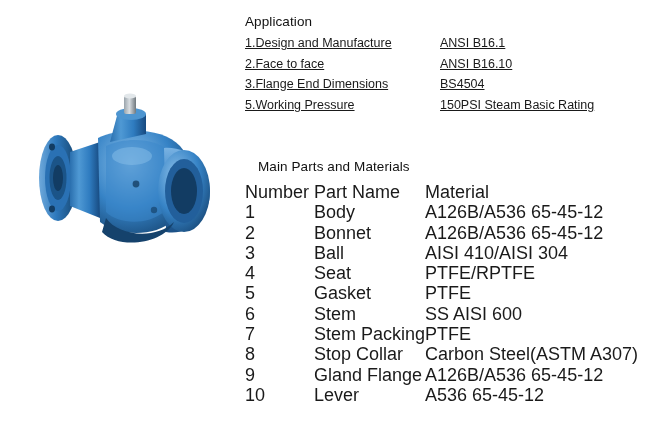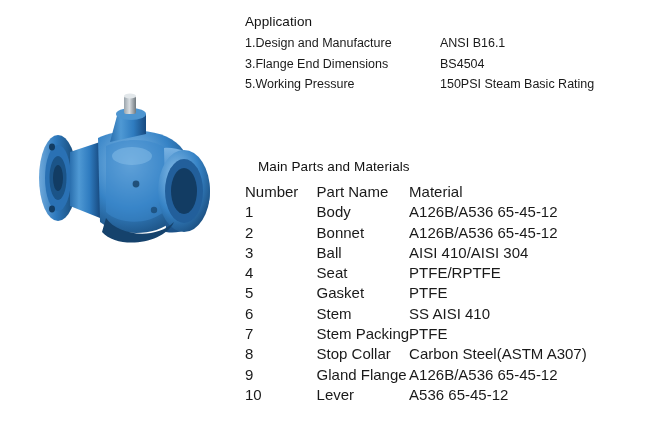--- a/index.html
+++ b/index.html
@@ -59,33 +59,34 @@
     top: 36px;
     width: 420px;
     border-collapse: collapse;
   }
   .app-table td {
     font-size: 12.5px;
     padding: 0 0 6.6px 0;
     vertical-align: top;
     line-height: 14px;
     white-space: nowrap;
+    text-decoration: underline;
   }
   .app-table td.c-label { width: 195px; }
   .app-table td.c-value { width: 225px; margin-left: 25px; }
 
   .parts-table {
     position: absolute;
     left: 5px;
     top: 185px;
     width: 420px;
     border-collapse: collapse;
   }
   .parts-table td, .parts-table th {
-    font-size: 15px;
+    font-size: 18px;
     font-weight: normal;
     text-align: left;
     padding: 0 0 6.3px 0;
     vertical-align: top;
     line-height: 14px;
     white-space: nowrap;
   }
   .parts-table .c-num  { width: 73px; }
   .parts-table .c-part { width: 85px; }
   .parts-table .c-mat  { width: 262px; }
@@ -170,20 +171,24 @@
 
     <div id="application-title" class="section-title">Application</div>
 
     <table class="app-table">
       <tbody>
         <tr>
           <td class="c-label">1.Design and Manufacture</td>
           <td class="c-value">ANSI B16.1</td>
         </tr>
         <tr>
+          <td class="c-label">2.Face to face</td>
+          <td class="c-value">ANSI B16.10</td>
+        </tr>
+        <tr>
           <td class="c-label">3.Flange End Dimensions</td>
           <td class="c-value">BS4504</td>
         </tr>
         <tr>
           <td class="c-label">5.Working Pressure</td>
           <td class="c-value">150PSI Steam Basic Rating</td>
         </tr>
       </tbody>
     </table>
 
@@ -219,21 +224,21 @@
           <td class="c-mat">PTFE/RPTFE</td>
         </tr>
         <tr>
           <td class="c-num">5</td>
           <td class="c-part">Gasket</td>
           <td class="c-mat">PTFE</td>
         </tr>
         <tr>
           <td class="c-num">6</td>
           <td class="c-part">Stem</td>
-          <td class="c-mat">SS AISI 410</td>
+          <td class="c-mat">SS AISI 600</td>
         </tr>
         <tr>
           <td class="c-num">7</td>
           <td class="c-part">Stem Packing</td>
           <td class="c-mat">PTFE</td>
         </tr>
         <tr>
           <td class="c-num">8</td>
           <td class="c-part">Stop Collar</td>
           <td class="c-mat">Carbon Steel(ASTM A307)</td>

